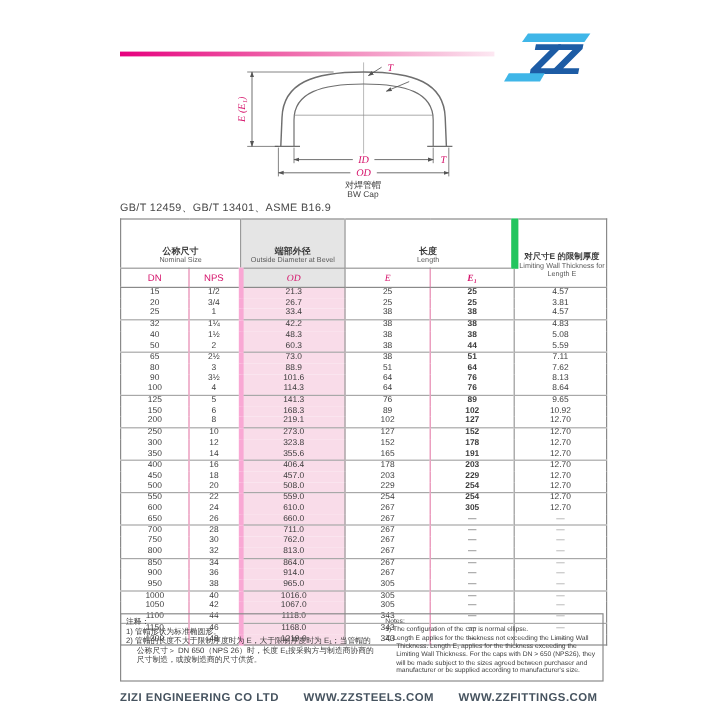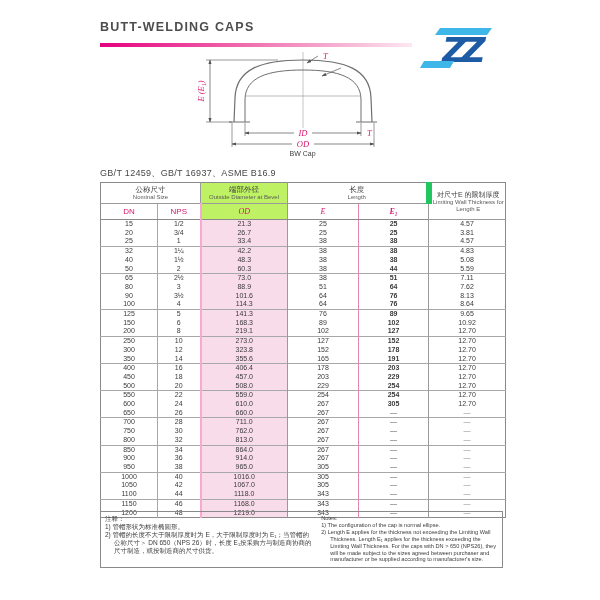--- a/index.html
+++ b/index.html
@@ -23,35 +23,35 @@
   
   .standards{position:absolute;top:167px;left:100px;font-size:9px;color:#474747;letter-spacing:.3px;}
 
   
   .tbl-wrap{position:absolute;top:182px;left:100px;}
   table{border-collapse:collapse;table-layout:fixed;width:405px;}
   th,td{padding:0;text-align:center;vertical-align:middle;}
   table{border:1px solid #8a8a8a;}
   thead tr.h1 th{border-bottom:1px solid #9a9a9a;padding:2px 0;}
   thead tr.h2 th{border-bottom:1px solid #8a8a8a;height:15px;}
-  .zh{display:block;font-size:7.5px;font-weight:normal;color:#3c3c3c;line-height:9px;}
+  .zh{display:block;font-size:7.5px;font-weight:bold;color:#3c3c3c;line-height:9px;margin-top:20px;}
   .en{display:block;font-size:6px;font-weight:normal;color:#5a5a5a;line-height:7px;}
   .lwt-cell .zh{font-size:7px;}
   .col-label{font-size:8px;color:#d6156c;font-weight:normal;}
   .col-label.it{font-family:"Liberation Serif", serif;font-style:italic;}
   
   tr.h1 th:nth-child(1){border-right:1px solid #9a9a9a;}
   tr.h1 th:nth-child(2){border-right:1px solid #9a9a9a;}
   tr.h1 th:nth-child(3){border-right:6px solid #22c55e;}
   tr.h2 th:nth-child(1), tbody td:nth-child(1){border-right:1px solid #e687b0;}
-  tr.h2 th:nth-child(2), tbody td:nth-child(2){border-right:2px solid #f9a8d4;}
+  tr.h2 th:nth-child(2), tbody td:nth-child(2){border-right:4px solid #f9a8d4;}
   tr.h2 th:nth-child(3), tbody td:nth-child(3){border-right:1px solid #9a9a9a;}
   tr.h2 th:nth-child(4), tbody td:nth-child(4){border-right:1px solid #e687b0;}
   tr.h2 th:nth-child(5), tbody td:nth-child(5){border-right:1px solid #9a9a9a;font-weight:bold;}
-  .odbg{background:#bef264;}
+  .odbg{background:#e5e5e5;}
   tbody td{font-size:7px;height:8.7px;line-height:8.7px;color:#3a3a3a;}
   tbody td:nth-child(3){background:#f9dce9;}
   tbody tr.gs td{border-top:1px solid #a8a8a8;}
   td.dash{color:#8c8c8c;}
 
   
   .notes{position:absolute;top:511px;left:100px;width:403px;border:1px solid #8a8a8a;
          display:flex;box-sizing:border-box;padding:3px 4px 4px 4px;min-height:56px;}
   .notes-zh{width:55%;padding-right:8px;box-sizing:border-box;font-size:6.5px;line-height:8px;color:#3c3c3c;}
   .notes-en{width:45%;box-sizing:border-box;font-size:5.6px;line-height:6.9px;color:#3c3c3c;}
@@ -60,21 +60,20 @@
   
   .footer{position:absolute;top:576px;left:100px;width:398px;display:flex;
           justify-content:space-between;font-size:9.5px;font-weight:bold;
           color:#46535f;letter-spacing:.4px;}
 </style>
 </head>
 <body>
 
 <div class="page">
 
-  <div class="doc-title">BUTT-WELDING CAPS</div>
   <div class="rule"></div>
 
   <svg class="logo" viewBox="0 0 78 44" xmlns="http://www.w3.org/2000/svg">
     <polygon points="20,2 72,2 67,9 15,9" fill="#3fb6e8"></polygon>
     <text x="41" y="36" text-anchor="middle" font-family="DejaVu Sans, sans-serif" font-size="34" font-weight="bold" font-style="italic" fill="#1d5ca5" letter-spacing="-6">ZZ</text>
     <polygon points="4,35 34,35 30,42 0,42" fill="#3fb6e8"></polygon>
   </svg>
 
   <div class="diagram">
     <svg width="270" height="100" viewBox="0 0 270 100" xmlns="http://www.w3.org/2000/svg">
@@ -111,24 +110,25 @@
       <line x1="144" y1="83" x2="193" y2="83" stroke="#555" stroke-width="0.7" marker-end="url(#ah)"></line>
       <text x="135" y="86" class="dim-label" text-anchor="middle">ID</text>
       <text x="199" y="86" class="dim-label">T</text>
 
       <line x1="64" y1="73" x2="64" y2="97" stroke="#555" stroke-width="0.6"></line>
       <line x1="206" y1="73" x2="206" y2="97" stroke="#555" stroke-width="0.6"></line>
       <line x1="64" y1="94" x2="124" y2="94" stroke="#555" stroke-width="0.7" marker-start="url(#ah)"></line>
       <line x1="146" y1="94" x2="206" y2="94" stroke="#555" stroke-width="0.7" marker-end="url(#ah)"></line>
       <text x="135" y="97" class="dim-label" text-anchor="middle">OD</text>
     </svg>
+    <div class="cap-caption-zh">对焊管帽</div>
     <div class="cap-caption-en">BW Cap</div>
   </div>
 
-  <div class="standards">GB/T 12459、GB/T 16937、ASME B16.9</div>
+  <div class="standards">GB/T 12459、GB/T 13401、ASME B16.9</div>
 
   <div class="tbl-wrap">
     <table>
       <colgroup>
         <col style="width:57px">
           <col style="width:43px">
           <col style="width:87px">
         <col style="width:71px">
           <col style="width:70px">
           <col style="width:77px">
@@ -435,14 +435,19 @@
       <div class="note">1) 管帽形状为标准椭圆形。</div>
       <div class="note">2) 管帽的长度不大于限制厚度时为 E，大于限制厚度时为 E₁；当管帽的公称尺寸＞ DN 650（NPS 26）时，长度 E₁按采购方与制造商协商的尺寸制造，或按制造商的尺寸供货。</div>
     </div>
     <div class="notes-en">
       <div>Notes:</div>
       <div class="note">1) The configuration of the cap is normal ellipse.</div>
       <div class="note">2) Length E applies for the thickness not exceeding the Limiting Wall Thickness. Length E₁ applies for the thickness exceeding the Limiting Wall Thickness. For the caps with DN &gt; 650 (NPS26), they will be made subject to the sizes agreed between purchaser and manufacturer or be supplied according to manufacturer's size.</div>
     </div>
   </div>
 
+  <div class="footer">
+    <span>ZIZI ENGINEERING CO LTD</span>
+    <span>WWW.ZZSTEELS.COM</span>
+    <span>WWW.ZZFITTINGS.COM</span>
+  </div>
 
 </div>
 
 </body></html>

